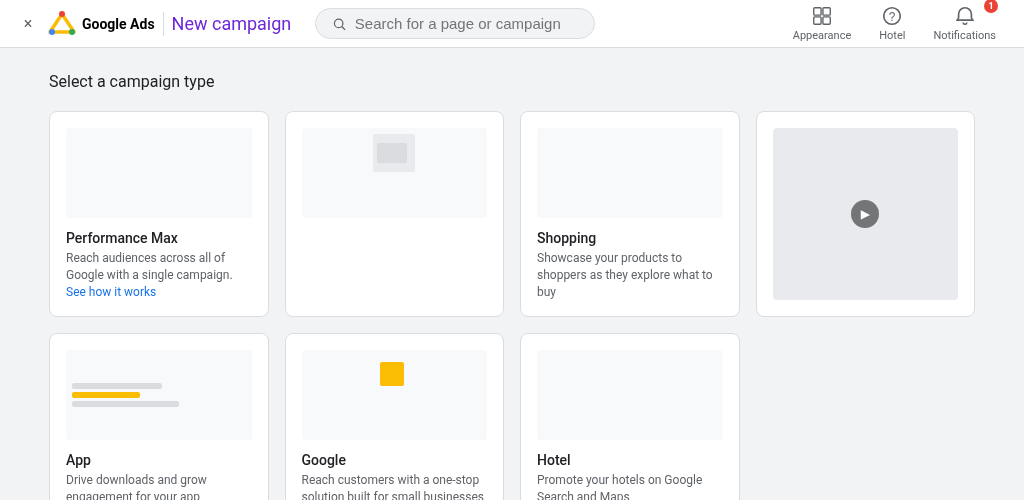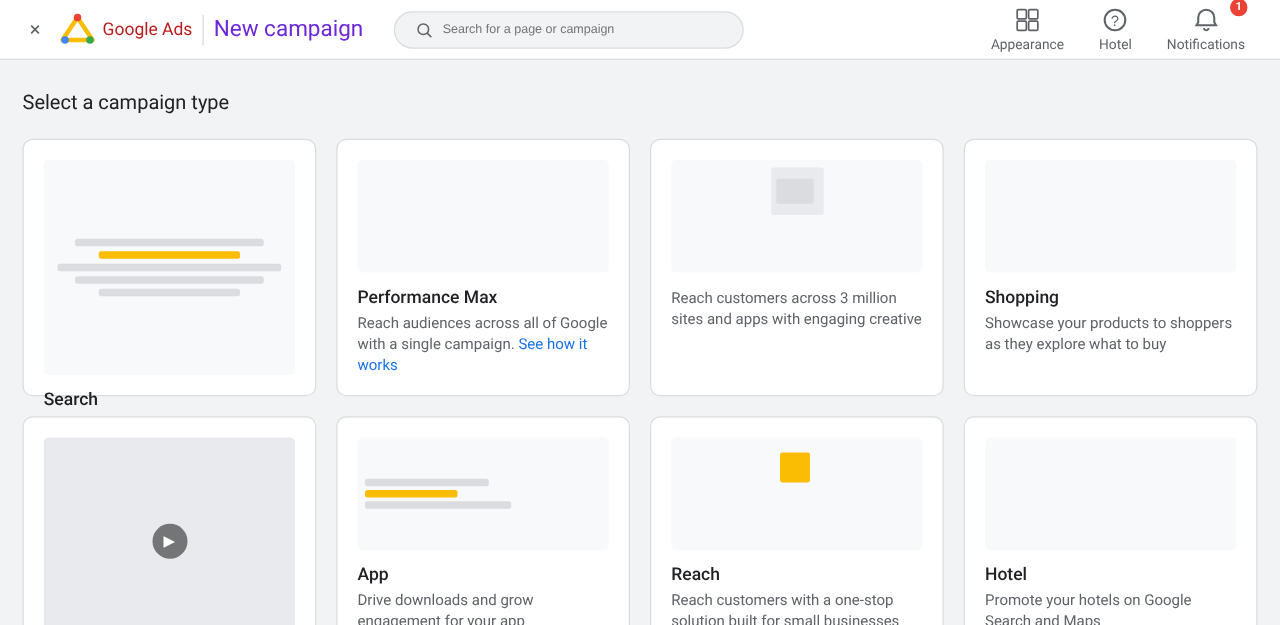--- a/index.html
+++ b/index.html
@@ -42,22 +42,22 @@
       display: flex;
       align-items: center;
       gap: 6px;
     }
     .logo-icon {
       width: 28px;
       height: 28px;
     }
     .logo-text {
       font-size: 14px;
-      color: #b91c1c;
-      font-weight: 400;
+      color: #000000;
+      font-weight: 700;
     }
     .header-divider {
       width: 1px;
       height: 24px;
       background: #dadce0;
     }
     .page-title {
       font-size: 18px;
       font-weight: 400;
       color: #6d28d9;
@@ -70,21 +70,21 @@
       border-radius: 24px;
       padding: 6px 16px;
       gap: 8px;
       width: 280px;
       margin-left: 8px;
     }
     .search-bar input {
       border: none;
       background: transparent;
       outline: none;
-      font-size: 10px;
+      font-size: 15px;
       color: #202124;
       width: 100%;
     }
     .header-actions {
       display: flex;
       align-items: center;
       gap: 4px;
       margin-left: auto;
     }
     .header-action-btn {
@@ -118,21 +118,21 @@
     }
 
     
     .main {
       display: flex;
       height: calc(500px - 48px);
       overflow-y: auto;
     }
     .content-area {
       flex: 1;
-      padding: 24px 18px;
+      padding: 24px 49px;
     }
     .section-title {
       font-size: 16px;
       font-weight: 400;
       color: #202124;
       margin-bottom: 20px;
     }
 
     
     .campaign-grid {
@@ -280,31 +280,20 @@
       </div>
     </div>
   </header>
 
   <main class="main">
     <div class="content-area">
       <h2 class="section-title">Select a campaign type</h2>
 
       <div class="campaign-grid">
 
-        <div class="campaign-card">
-          <div class="card-thumbnail thumb-search">
-            <div class="thumb-line medium"></div>
-            <div class="thumb-line short accent"></div>
-            <div class="thumb-line long"></div>
-            <div class="thumb-line medium"></div>
-            <div class="thumb-line short"></div>
-          </div>
-          <div class="card-name">Search</div>
-          <div class="card-desc">Get in front of high-intent customers at the right time on Google Search</div>
-        </div>
 
         <div class="campaign-card">
           <div class="card-thumbnail" style="padding:6px; background:#f8f9fa; flex-direction: column; gap:4px;">
             <div style="display:flex; gap:4px; flex:1;">
               <div style="flex:2; display:flex; flex-direction:column; gap:3px; justify-content:center;">
                 <div class="thumb-line medium"></div>
                 <div class="thumb-line short accent"></div>
                 <div class="thumb-line long"></div>
                 <div class="thumb-line medium"></div>
               </div>
@@ -326,21 +315,20 @@
                 <div class="thumb-line medium"></div>
                 <div class="thumb-line short accent"></div>
               </div>
             </div>
             <div style="display:flex; gap:4px; flex:1;">
               <div style="flex:1; background:#e8eaed; border-radius:2px;"></div>
               <div style="flex:1; background:#e8eaed; border-radius:2px;"></div>
               <div style="flex:1; background:#e8eaed; border-radius:2px;"></div>
             </div>
           </div>
-          <div class="card-desc">Reach customers across 3 million sites and apps with engaging creative</div>
         </div>
 
         <div class="campaign-card">
           <div class="card-thumbnail" style="padding:6px; background:#f8f9fa; flex-direction:column; gap:4px;">
             <div style="display:flex; gap:3px; height:30px;">
               <div class="thumb-line short" style="height:8px; align-self:center;"></div>
               <div class="thumb-line short accent" style="height:8px; align-self:center;"></div>
             </div>
             <div style="display:flex; gap:4px; flex:1;">
               <div style="flex:1; display:flex; flex-direction:column; gap:2px;">
@@ -394,21 +382,21 @@
               <div style="flex:1; display:flex; flex-direction:column; gap:2px; justify-content:center;">
                 <div class="thumb-line medium"></div>
                 <div class="thumb-line short"></div>
               </div>
             </div>
             <div style="display:flex; gap:4px; flex:1;">
               <div style="flex:1; background:#e8eaed; border-radius:2px;"></div>
               <div style="flex:1; background:#e8eaed; border-radius:2px;"></div>
             </div>
           </div>
-          <div class="card-name">Reach</div>
+          <div class="card-name">Google</div>
           <div class="card-desc">Reach customers with a one-stop solution built for small businesses</div>
         </div>
 
         <div class="campaign-card" style="position:relative;">
           <div class="card-thumbnail" style="padding:6px; background:#f8f9fa; flex-direction:column; gap:4px;">
             <div style="display:flex; gap:4px; height:30px; align-items:center;">
               <div class="thumb-line short accent" style="height:8px;"></div>
               <div class="thumb-line short accent" style="height:8px;"></div>
             </div>
             <div style="display:flex; gap:4px; flex:1;">

